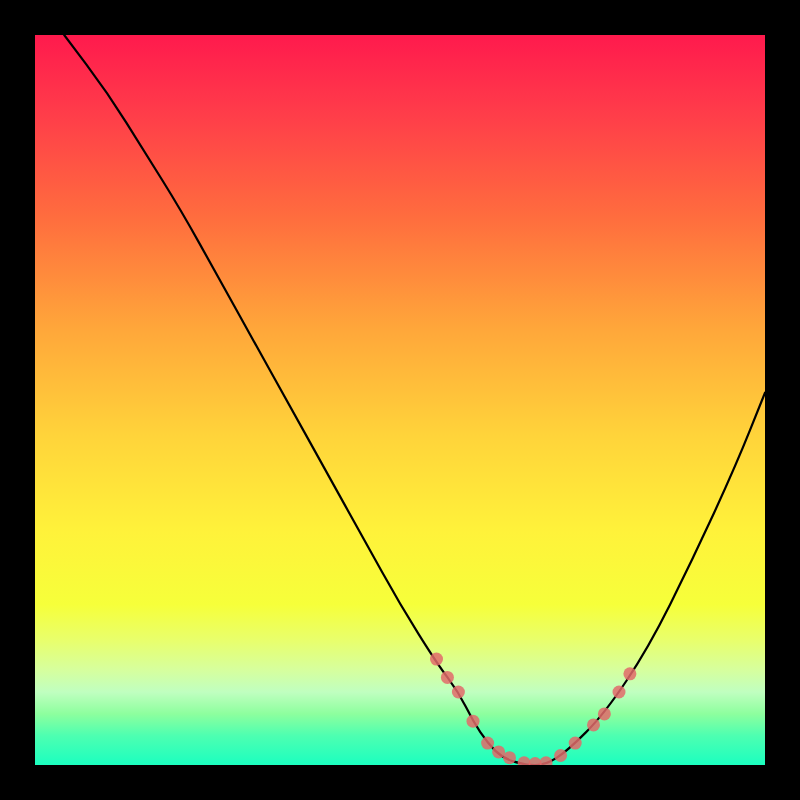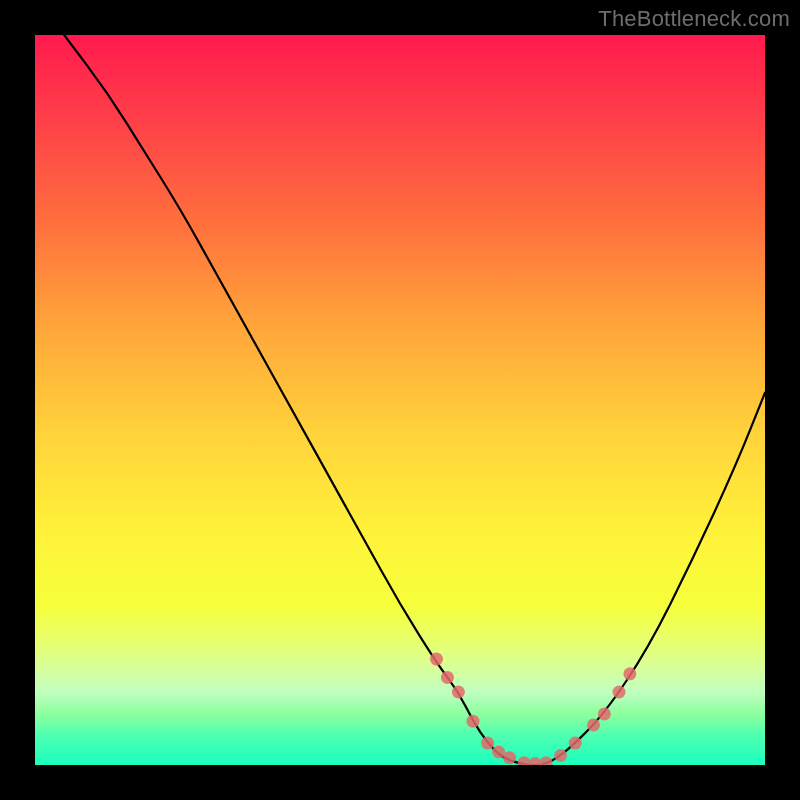--- a/index.html
+++ b/index.html
@@ -54,21 +54,20 @@
     left: 0;
     top: 0;
     width: 730px;
     height: 730px;
   }
 </style>
 </head>
 <body>
 
 <div class="frame">
-  <div class="watermark">TheBottleneck.com</div>
   <div class="plot">
     <svg class="curve" viewBox="0 0 730 730" preserveAspectRatio="none">
       <path id="main-curve" fill="none" stroke="#000" stroke-width="2.2" stroke-linecap="round" d="M 29.2 0.0 Q 29.2 0.0 51.1 29.2 Q 73.0 58.4 91.3 87.6 Q 109.5 116.8 127.8 146.0 Q 146.0 175.2 164.3 208.1 Q 182.5 240.9 200.8 273.8 Q 219.0 306.6 237.3 339.5 Q 255.5 372.3 273.8 405.1 Q 292.0 438.0 310.3 470.9 Q 328.5 503.7 346.8 536.5 Q 365.0 569.4 383.3 598.6 Q 401.5 627.8 412.5 642.4 Q 423.4 657.0 430.7 671.6 Q 438.0 686.2 445.3 697.2 Q 452.6 708.1 459.9 715.4 Q 467.2 722.7 478.1 726.4 Q 489.1 730.0 500.0 730.0 Q 511.0 730.0 521.9 722.7 Q 532.9 715.4 551.1 697.1 Q 569.4 678.9 591.3 646.0 Q 613.2 613.2 635.1 569.4 Q 657.0 525.6 678.9 478.2 Q 700.8 430.7 715.4 394.2 T 730.0 357.7"></path>
       <g id="markers">
           <circle cx="401.5" cy="624.1" r="6.5" fill="#e26a6a" fill-opacity="0.85"></circle>
           <circle cx="412.4" cy="642.4" r="6.5" fill="#e26a6a" fill-opacity="0.85"></circle>
           <circle cx="423.4" cy="657.0" r="6.5" fill="#e26a6a" fill-opacity="0.85"></circle>
           <circle cx="438.0" cy="686.2" r="6.5" fill="#e26a6a" fill-opacity="0.85"></circle>
           <circle cx="452.6" cy="708.1" r="6.5" fill="#e26a6a" fill-opacity="0.85"></circle>
           <circle cx="463.6" cy="716.9" r="6.5" fill="#e26a6a" fill-opacity="0.85"></circle>

